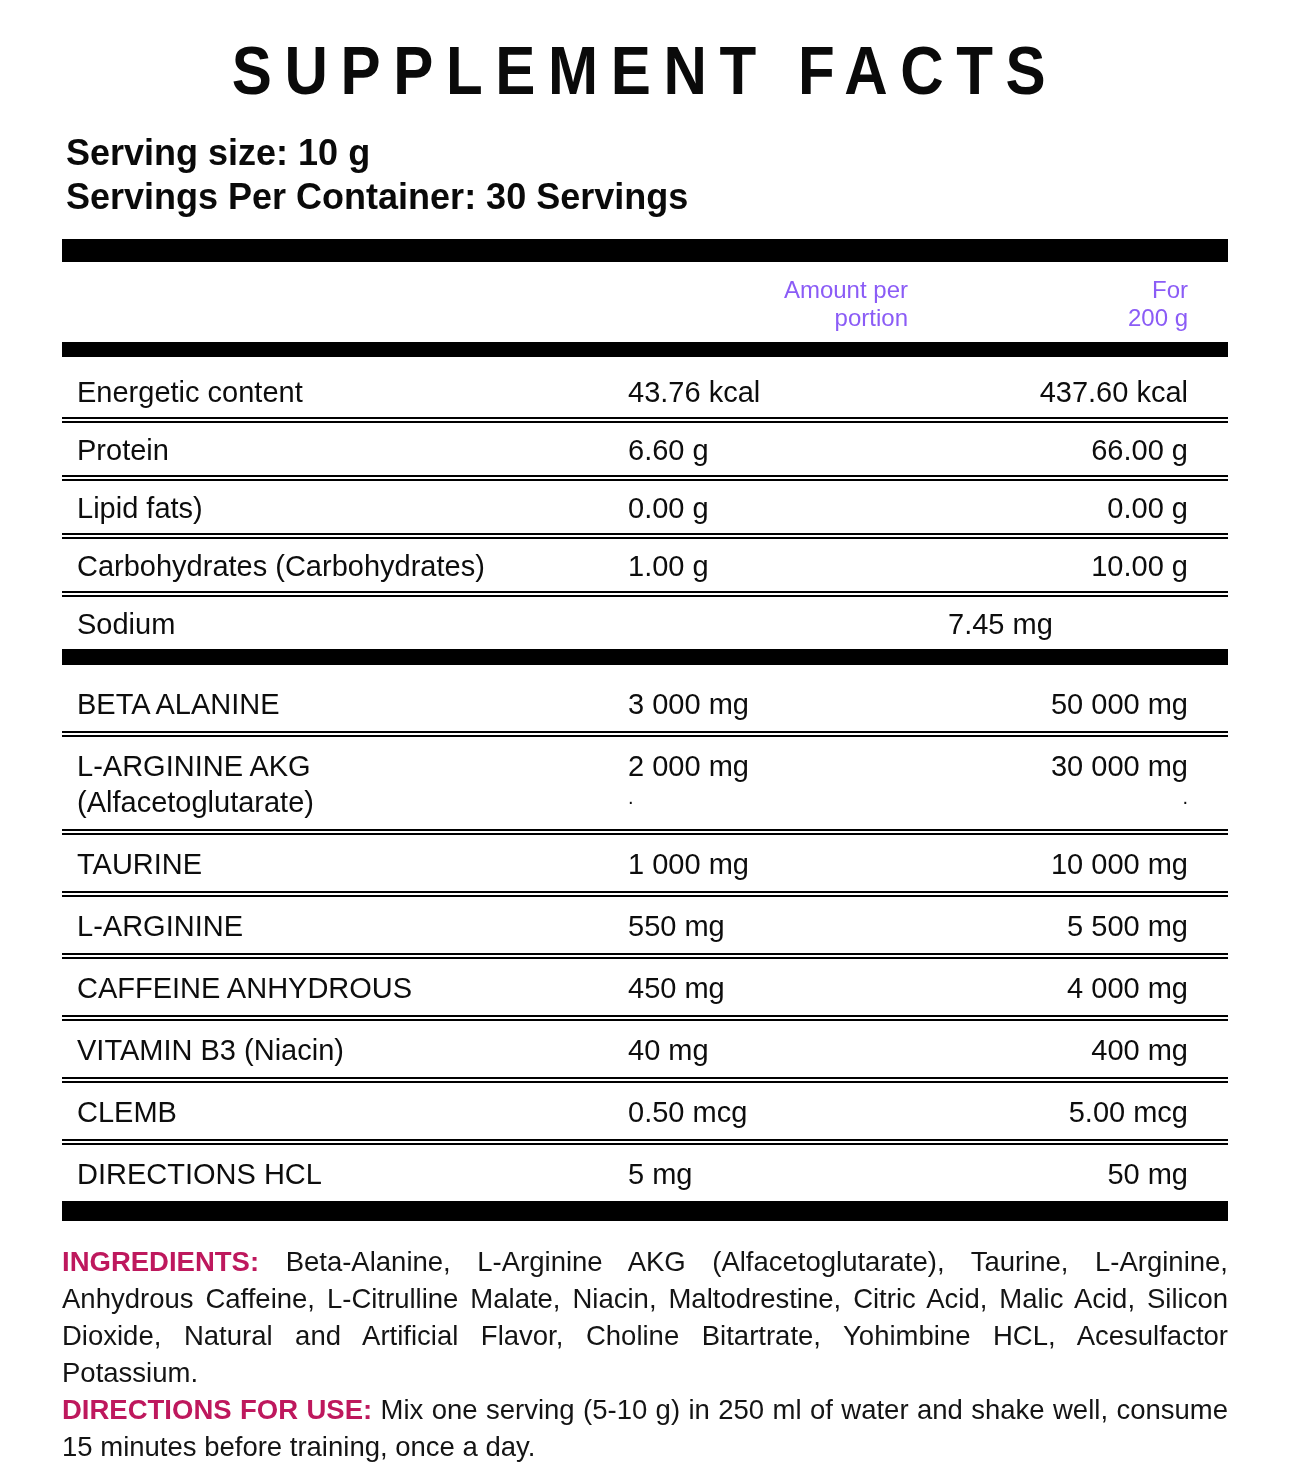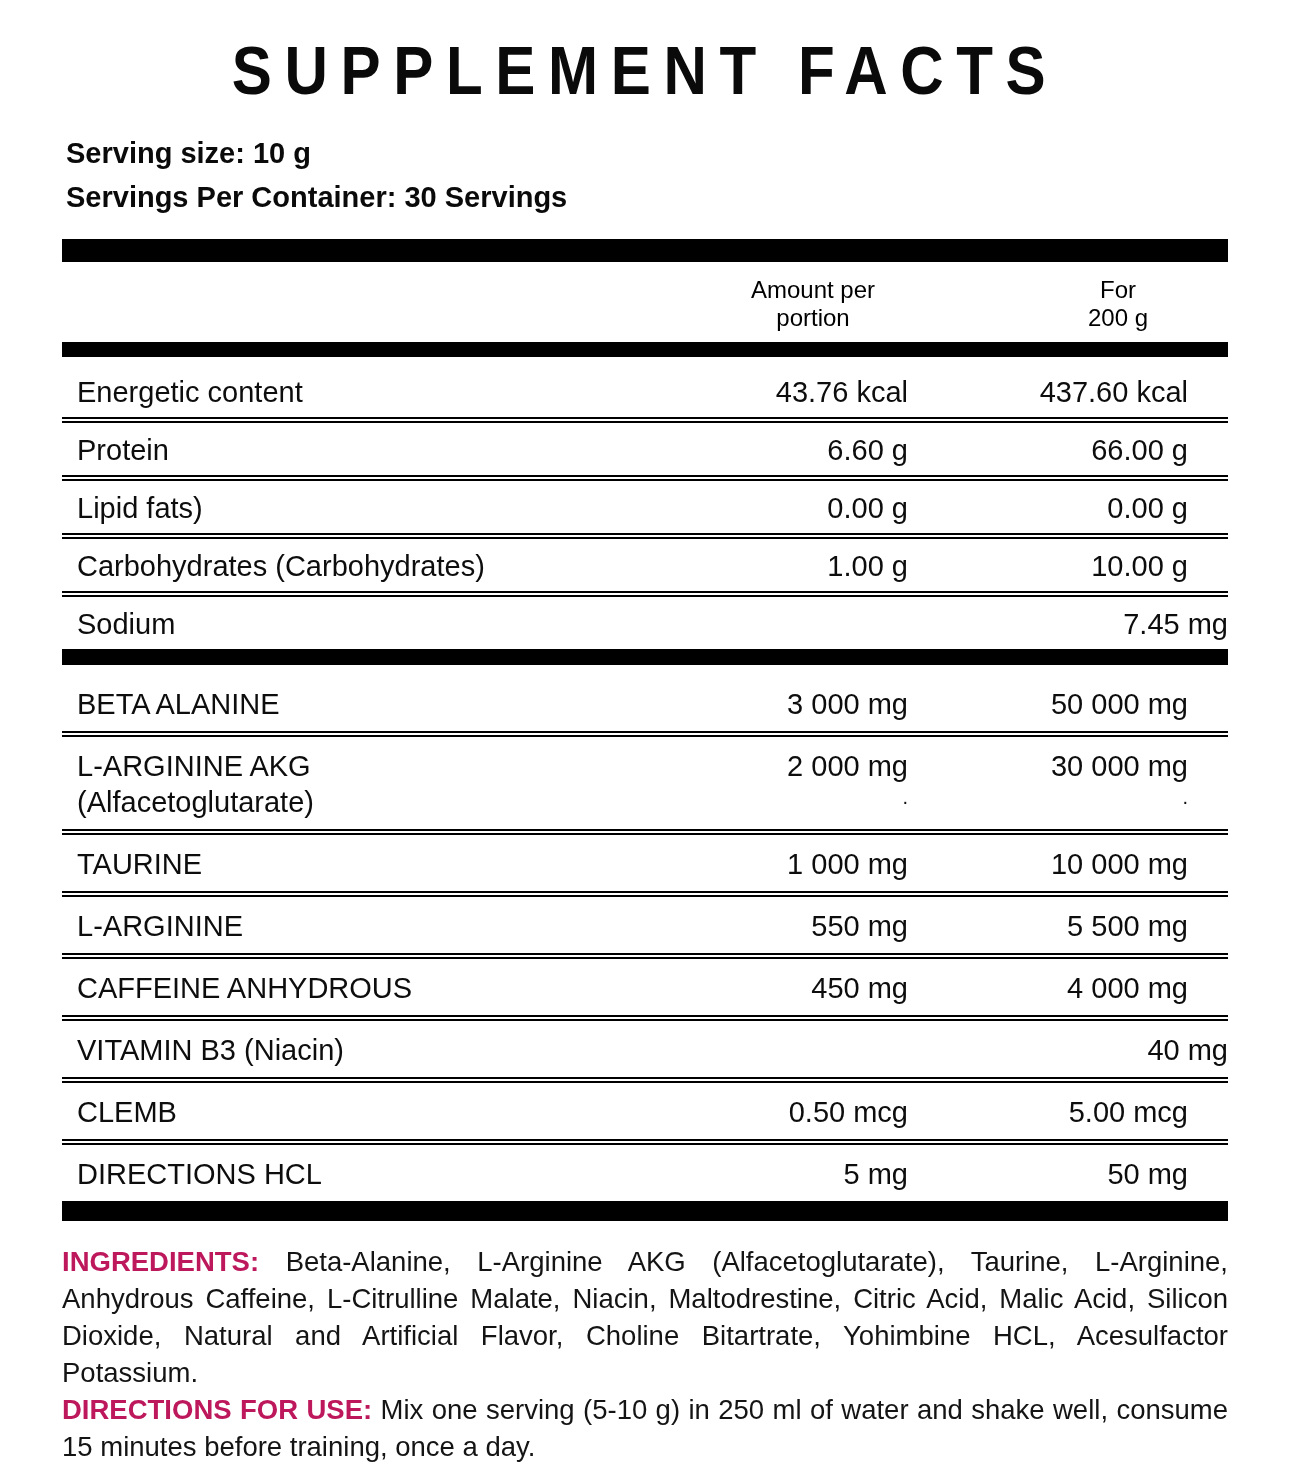--- a/index.html
+++ b/index.html
@@ -22,38 +22,38 @@
     transform-origin: center top;
     margin-top: 6px;
     white-space: nowrap;
     color: #0a0a0a;
   }
 
   
   .serving { margin-top: 30px; }
   .serving-line {
     font-weight: bold;
-    font-size: 29px;
+    font-size: 36px;
     line-height: 44px;
     margin-left: 4px;
     color: #0a0a0a;
   }
 
   
   .bar { background: #000; width: 100%; }
   .bar-top    { height: 23px; margin-top: 20px; }
   .bar-mid    { height: 15px; }
   .bar-break  { height: 16px; }
   .bar-bottom { height: 20px; }
 
   
   .thead { display: flex; padding: 14px 0 10px 0; }
-  .thead .cell { font-size: 24px; line-height: 28px; text-align: center; color: #000000; }
+  .thead .cell { font-size: 24px; line-height: 28px; text-align: right; color: #8b5cf6; }
   .c-label  { flex: 1 1 auto; padding-left: 15px; text-align: left; }
-  .c-amt    { width: 280px; flex: 0 0 auto; text-align: right; }
+  .c-amt    { width: 280px; flex: 0 0 auto; text-align: left; }
   .c-p100   { width: 320px; flex: 0 0 auto; text-align: right; padding-right: 40px; }
   .thead .c-amt  { padding-left: 90px; }
   .thead .c-p100 { padding-left: 140px; padding-right: 40px; }
 
   .row {
     display: flex;
     align-items: flex-start;
     padding: 9px 0 7px 0;
     border-bottom: 6px double #000;
     font-size: 29px;
@@ -162,20 +162,21 @@
       <div class="cell c-p100">5 500 mg</div>
     </div>
     <div class="row">
       <div class="cell c-label">CAFFEINE ANHYDROUS</div>
       <div class="cell c-amt">450 mg</div>
       <div class="cell c-p100">4 000 mg</div>
     </div>
     <div class="row">
       <div class="cell c-label">VITAMIN B3 (Niacin)</div>
       <div class="cell c-amt">40 mg</div>
+      <div class="cell c-p100">400 mg</div>
     </div>
     <div class="row">
       <div class="cell c-label">CLEMB</div>
       <div class="cell c-amt">0.50 mcg</div>
       <div class="cell c-p100">5.00 mcg</div>
     </div>
     <div class="row no-sep">
       <div class="cell c-label">DIRECTIONS HCL</div>
       <div class="cell c-amt">5 mg</div>
       <div class="cell c-p100">50 mg</div>

